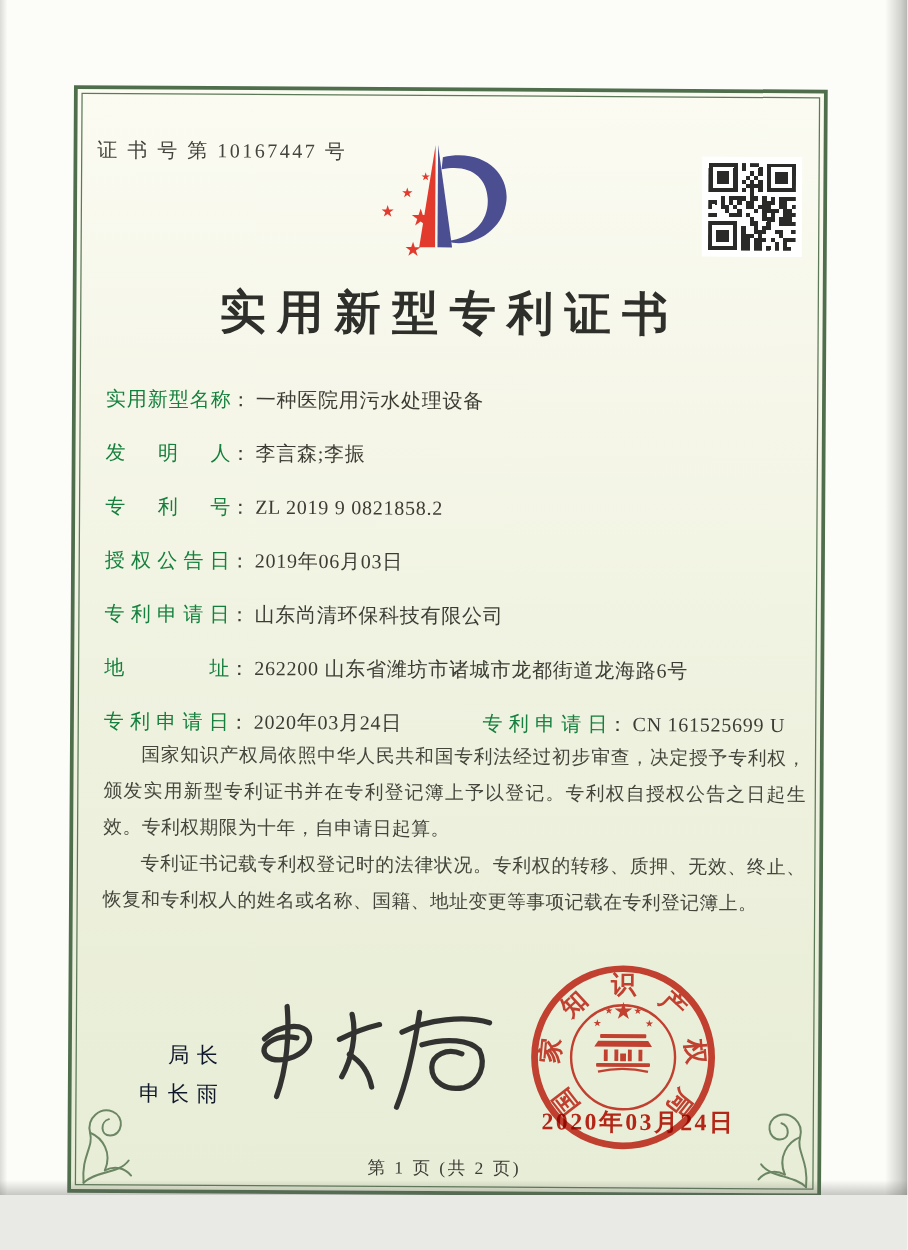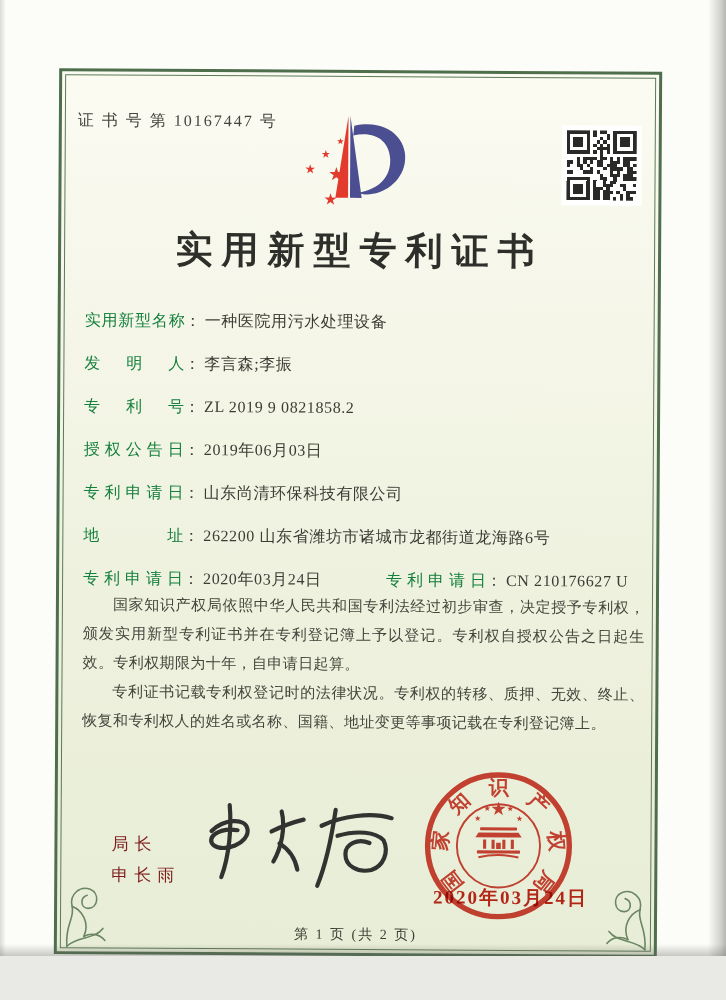--- a/index.html
+++ b/index.html
@@ -48,21 +48,21 @@
   .colon { display:inline-block; width:20px; }
   .fvalue { letter-spacing:0.6px; }
   .grant-first { display:inline-block; width:183px; letter-spacing:0.6px; }
 
   .paras { position:absolute; left:84px; top:592px; width:562px; }
   .paras p {
     font-size:15px; line-height:29px; color:#45453c;
     text-indent:2em; text-align:justify; letter-spacing:0.4px;
   }
 
-  .officer { position:absolute; left:114px; top:830px; font-size:17px; color:#7f1d1d; }
+  .officer { position:absolute; left:114px; top:830px; font-size:17px; color:#0f172a;text-align:right; }
   .officer div { letter-spacing:6px; line-height:31px; }
 
   .signature { position:absolute; left:192px; top:798px; width:210px; height:95px; }
 
   .seal {
     position:absolute; left:424px; top:768px; width:154px; height:154px;
     mix-blend-mode:multiply; opacity:0.92;
   }
   .seal-date {
     position:absolute; left:436px; top:884px;
@@ -373,21 +373,21 @@
       <div class="field-row">
         <span class="flabel">授权公告日</span><span class="colon">：</span><span class="fvalue">2019年06月03日</span>
       </div>
       <div class="field-row">
         <span class="flabel">专利申请日</span><span class="colon">：</span><span class="fvalue">山东尚清环保科技有限公司</span>
       </div>
       <div class="field-row">
         <span class="flabel">地址</span><span class="colon">：</span><span class="fvalue">262200 山东省潍坊市诸城市龙都街道龙海路6号</span>
       </div>
       <div class="field-row">
-        <span class="flabel">专利申请日</span><span class="colon">：</span><span class="grant-first">2020年03月24日</span><span class="flabel">专利申请日</span><span class="colon">：</span><span class="fvalue">CN 210176627 U</span>
+        <span class="flabel">专利申请日</span><span class="colon">：</span><span class="grant-first">2020年03月24日</span><span class="flabel">专利申请日</span><span class="colon">：</span><span class="fvalue">CN 161525699 U</span>
       </div>
     </div>
 
     <div class="paras">
       <p>国家知识产权局依照中华人民共和国专利法经过初步审查，决定授予专利权，颁发实用新型专利证书并在专利登记簿上予以登记。专利权自授权公告之日起生效。专利权期限为十年，自申请日起算。</p>
       <p>专利证书记载专利权登记时的法律状况。专利权的转移、质押、无效、终止、恢复和专利权人的姓名或名称、国籍、地址变更等事项记载在专利登记簿上。</p>
     </div>
 
     <div class="officer">
       <div>局长</div>

